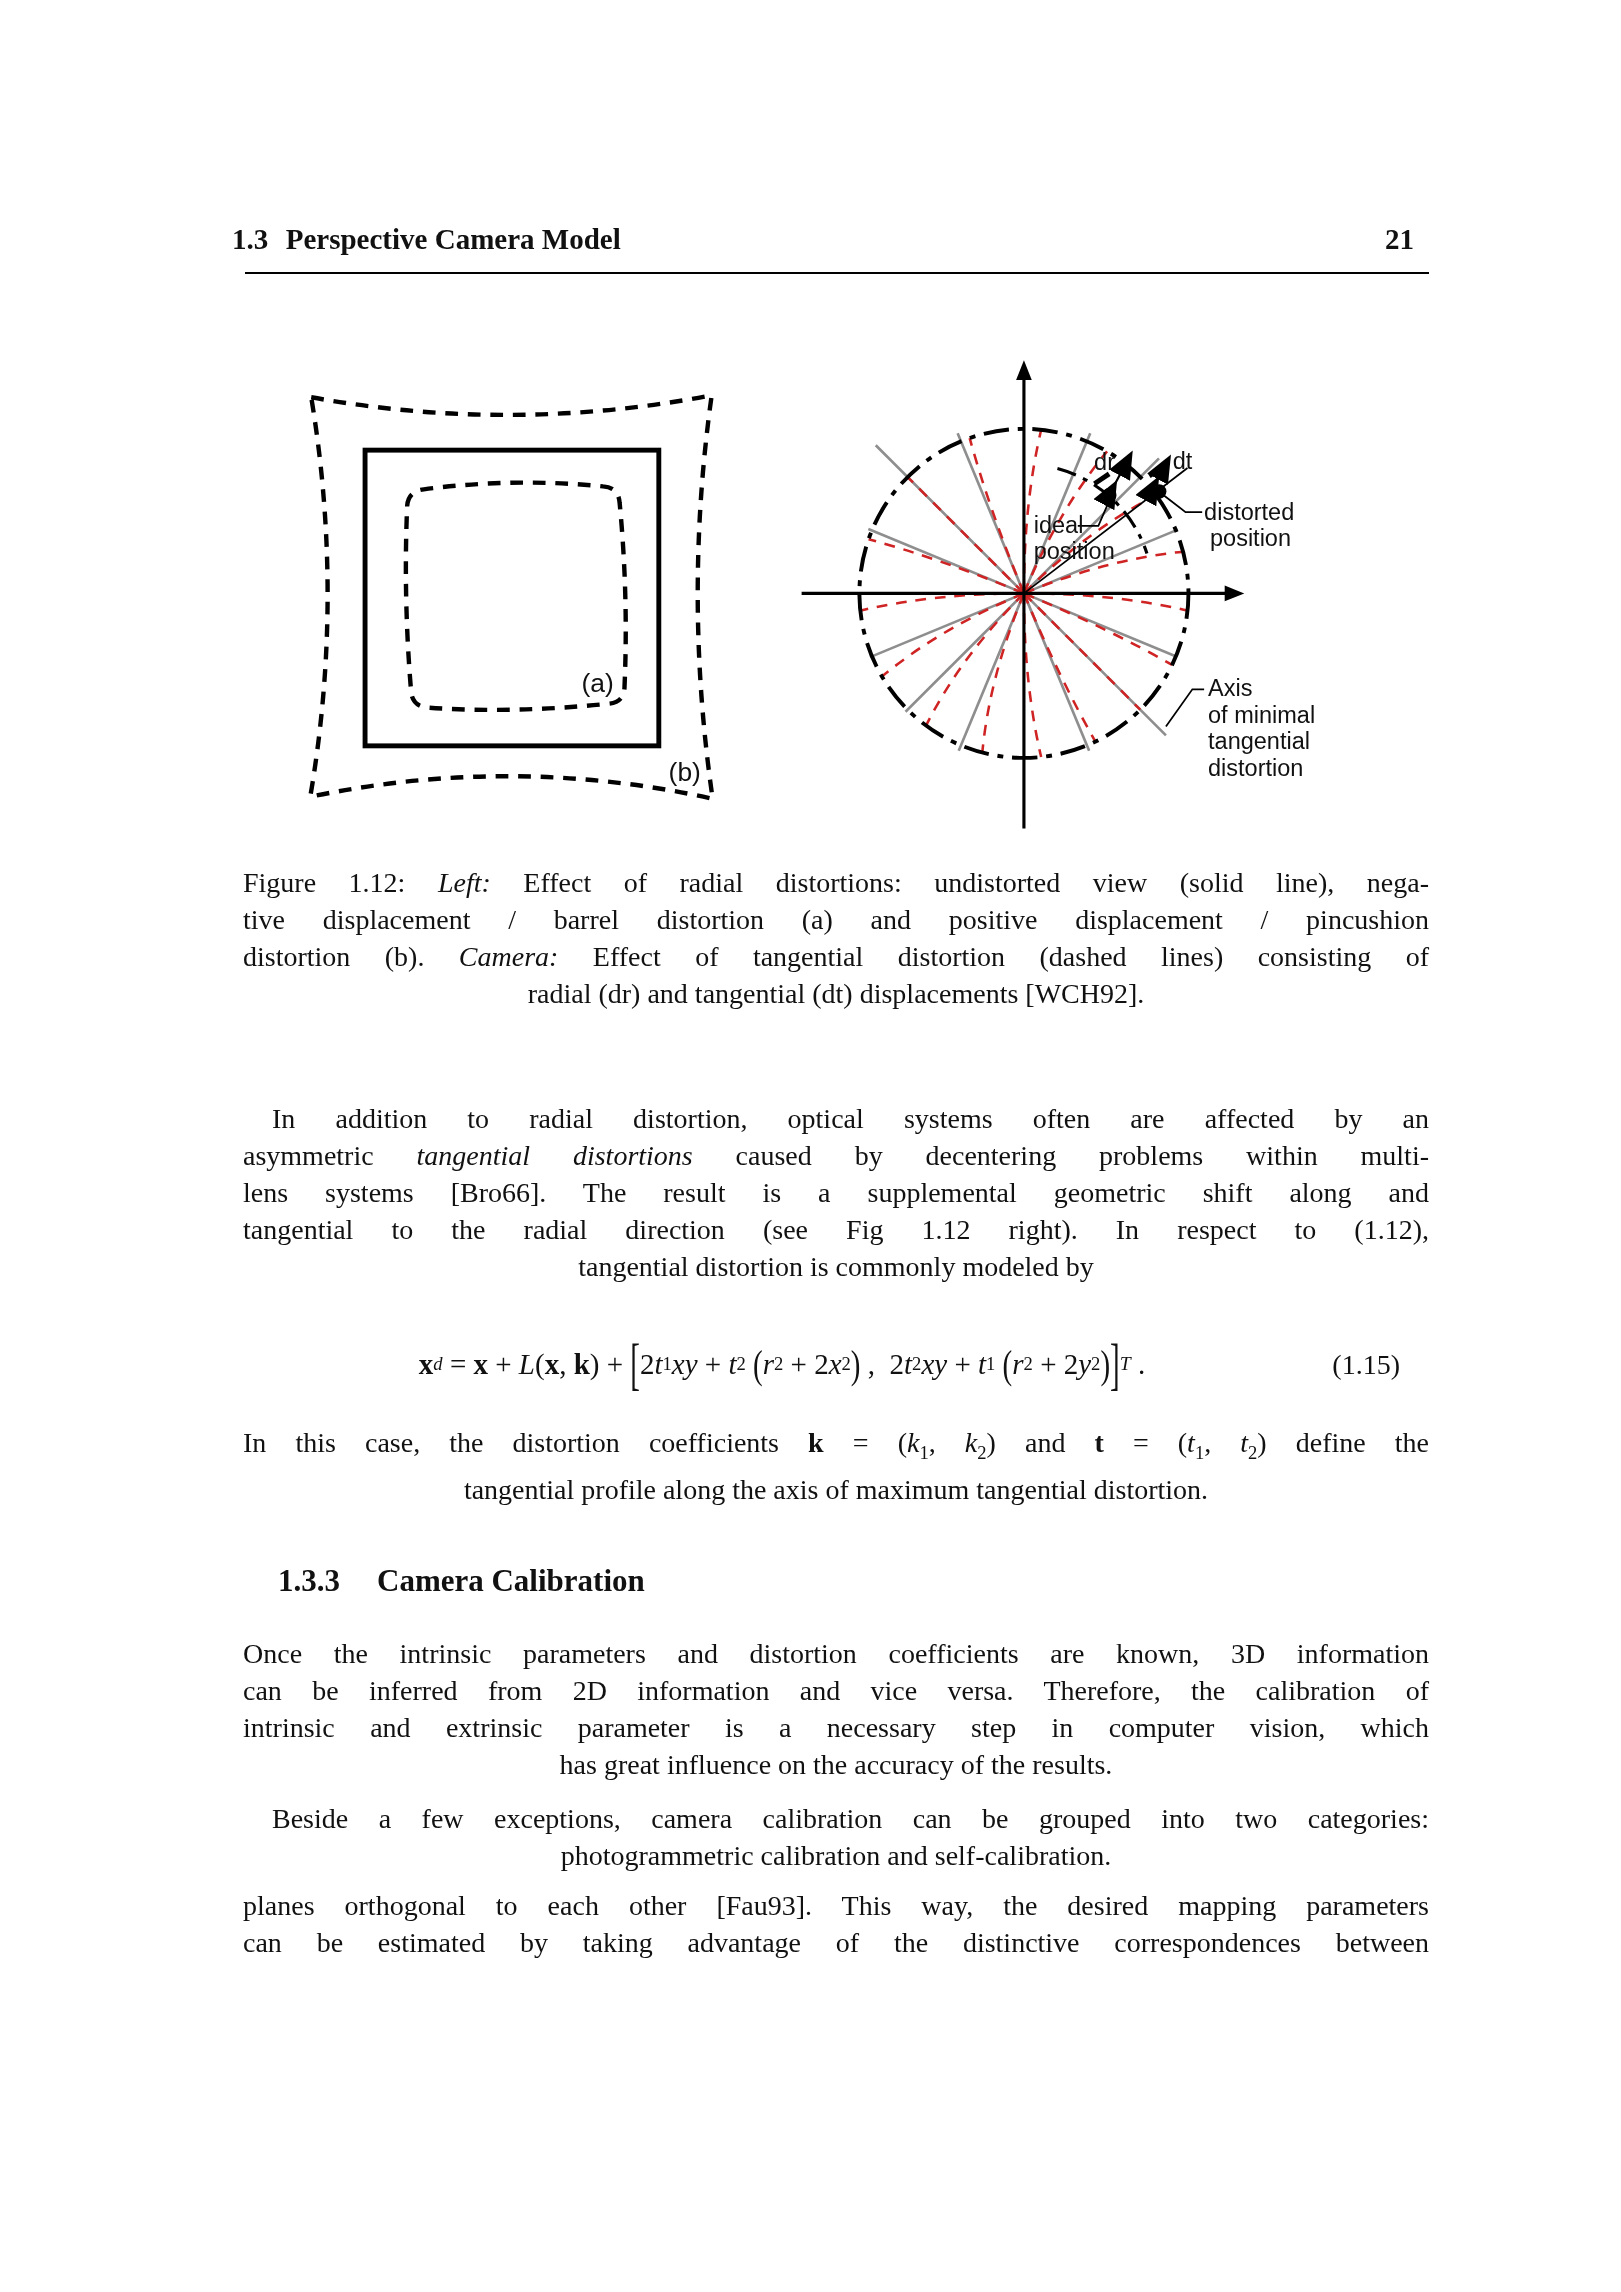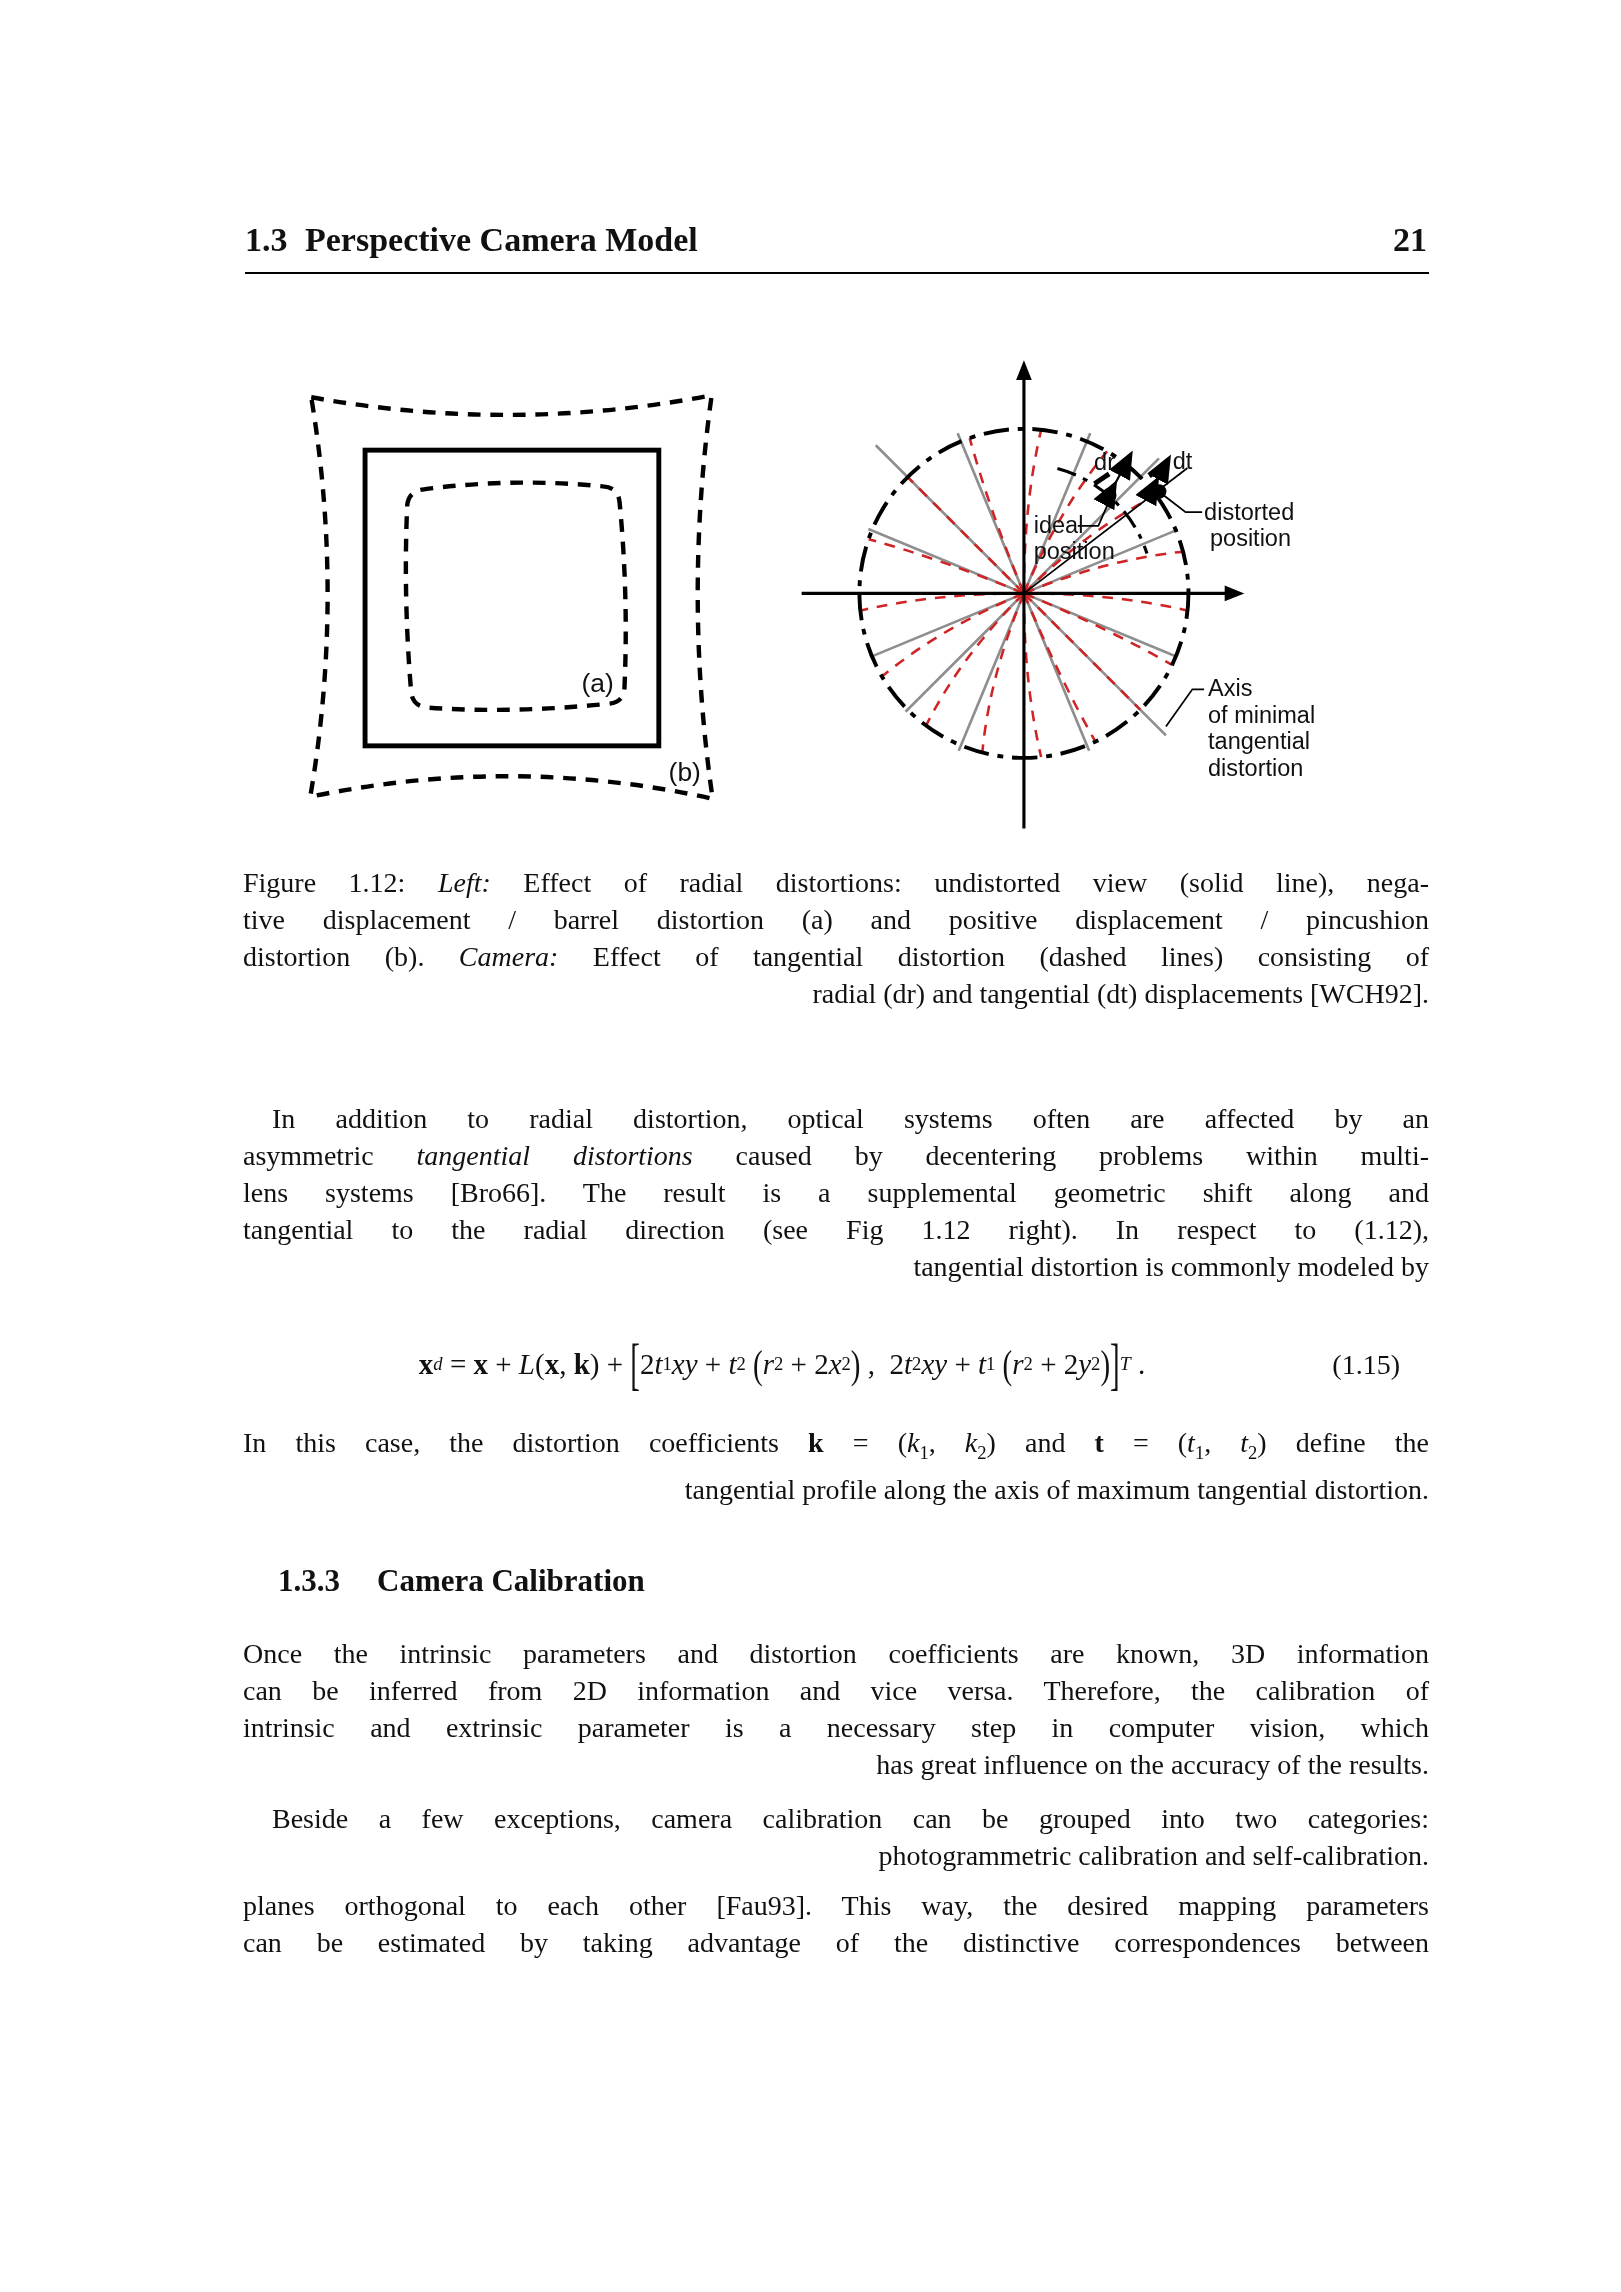--- a/index.html
+++ b/index.html
@@ -1,22 +1,22 @@
 <!DOCTYPE html>
 <html style="--red: #cf2324; --gray: #8e8e8e; --ink: #111111;"><head>
 <meta charset="utf-8">
 <style>
   :root { --ink:#111111; --red:#cf2324; --gray:#8e8e8e; }
   html,body { margin:0; padding:0; background:#ffffff; }
   .page { position:relative; width:1621px; height:2293px; background:#ffffff; overflow:hidden;
           font-family:"Liberation Serif", serif; color:var(--ink); }
 
   
-  .hdr { position:absolute; top:222px; left:241px; width:1186px; height:39px;
-         font-size:34px; font-weight:bold; line-height:35px; }
+  .hdr { position:absolute; top:222px; left:228px; width:1186px; height:39px;
+         font-size:29px; font-weight:bold; line-height:35px; }
   .hdr .sec  { position:absolute; left:3.9px; top:0; }
   .hdr .secnum { margin-right:17.6px; }
   .hdr .pg   { position:absolute; right:0; top:0; }
   .hdr-rule  { position:absolute; top:272px; left:245px; width:1184px; height:0;
                border-top:2px solid #000; }
 
   
   .fig-left  { position:absolute; left:274px; top:363px; }
   .fig-right { position:absolute; left:784px; top:323px; }
   svg text { font-family:"Liberation Sans", sans-serif; fill:#111; }
@@ -31,21 +31,21 @@
   .tick     { stroke:#000; stroke-width:5; fill:none; }
   .arr      { stroke:#000; stroke-width:2.2; fill:none; }
   .leader   { stroke:#000; stroke-width:1.8; fill:none; }
   .dlabel   { font-size:24px; }
   .ablabel  { font-size:27px; }
 
   
   .tblock { position:absolute; left:243px; width:1186px; font-size:28px; line-height:37px; }
   .ln  { width:100%; }
   .jst { text-align:justify; text-align-last:justify; }
-  .end { text-align:right; }
+  .end { text-align:center; }
   .ind { text-indent:29px; }
   .s-i { font-style:italic; }
   .s-b { font-weight:bold; }
   .s-sub  { font-size:18.6px; vertical-align:-6.9px; }
   .s-sup  { font-size:18.6px; vertical-align:10.8px; }
   .s-dsub { font-size:18.6px; vertical-align:-6.9px; font-style:italic; }
   .s-supT { font-size:19.6px; vertical-align:17.6px; font-style:italic; }
   .s-br { display:inline-block; transform:scaleY(1.95); transform-origin:center; font-weight:400; }
   .s-bp { display:inline-block; transform:scaleY(1.4); transform-origin:center; }
 

